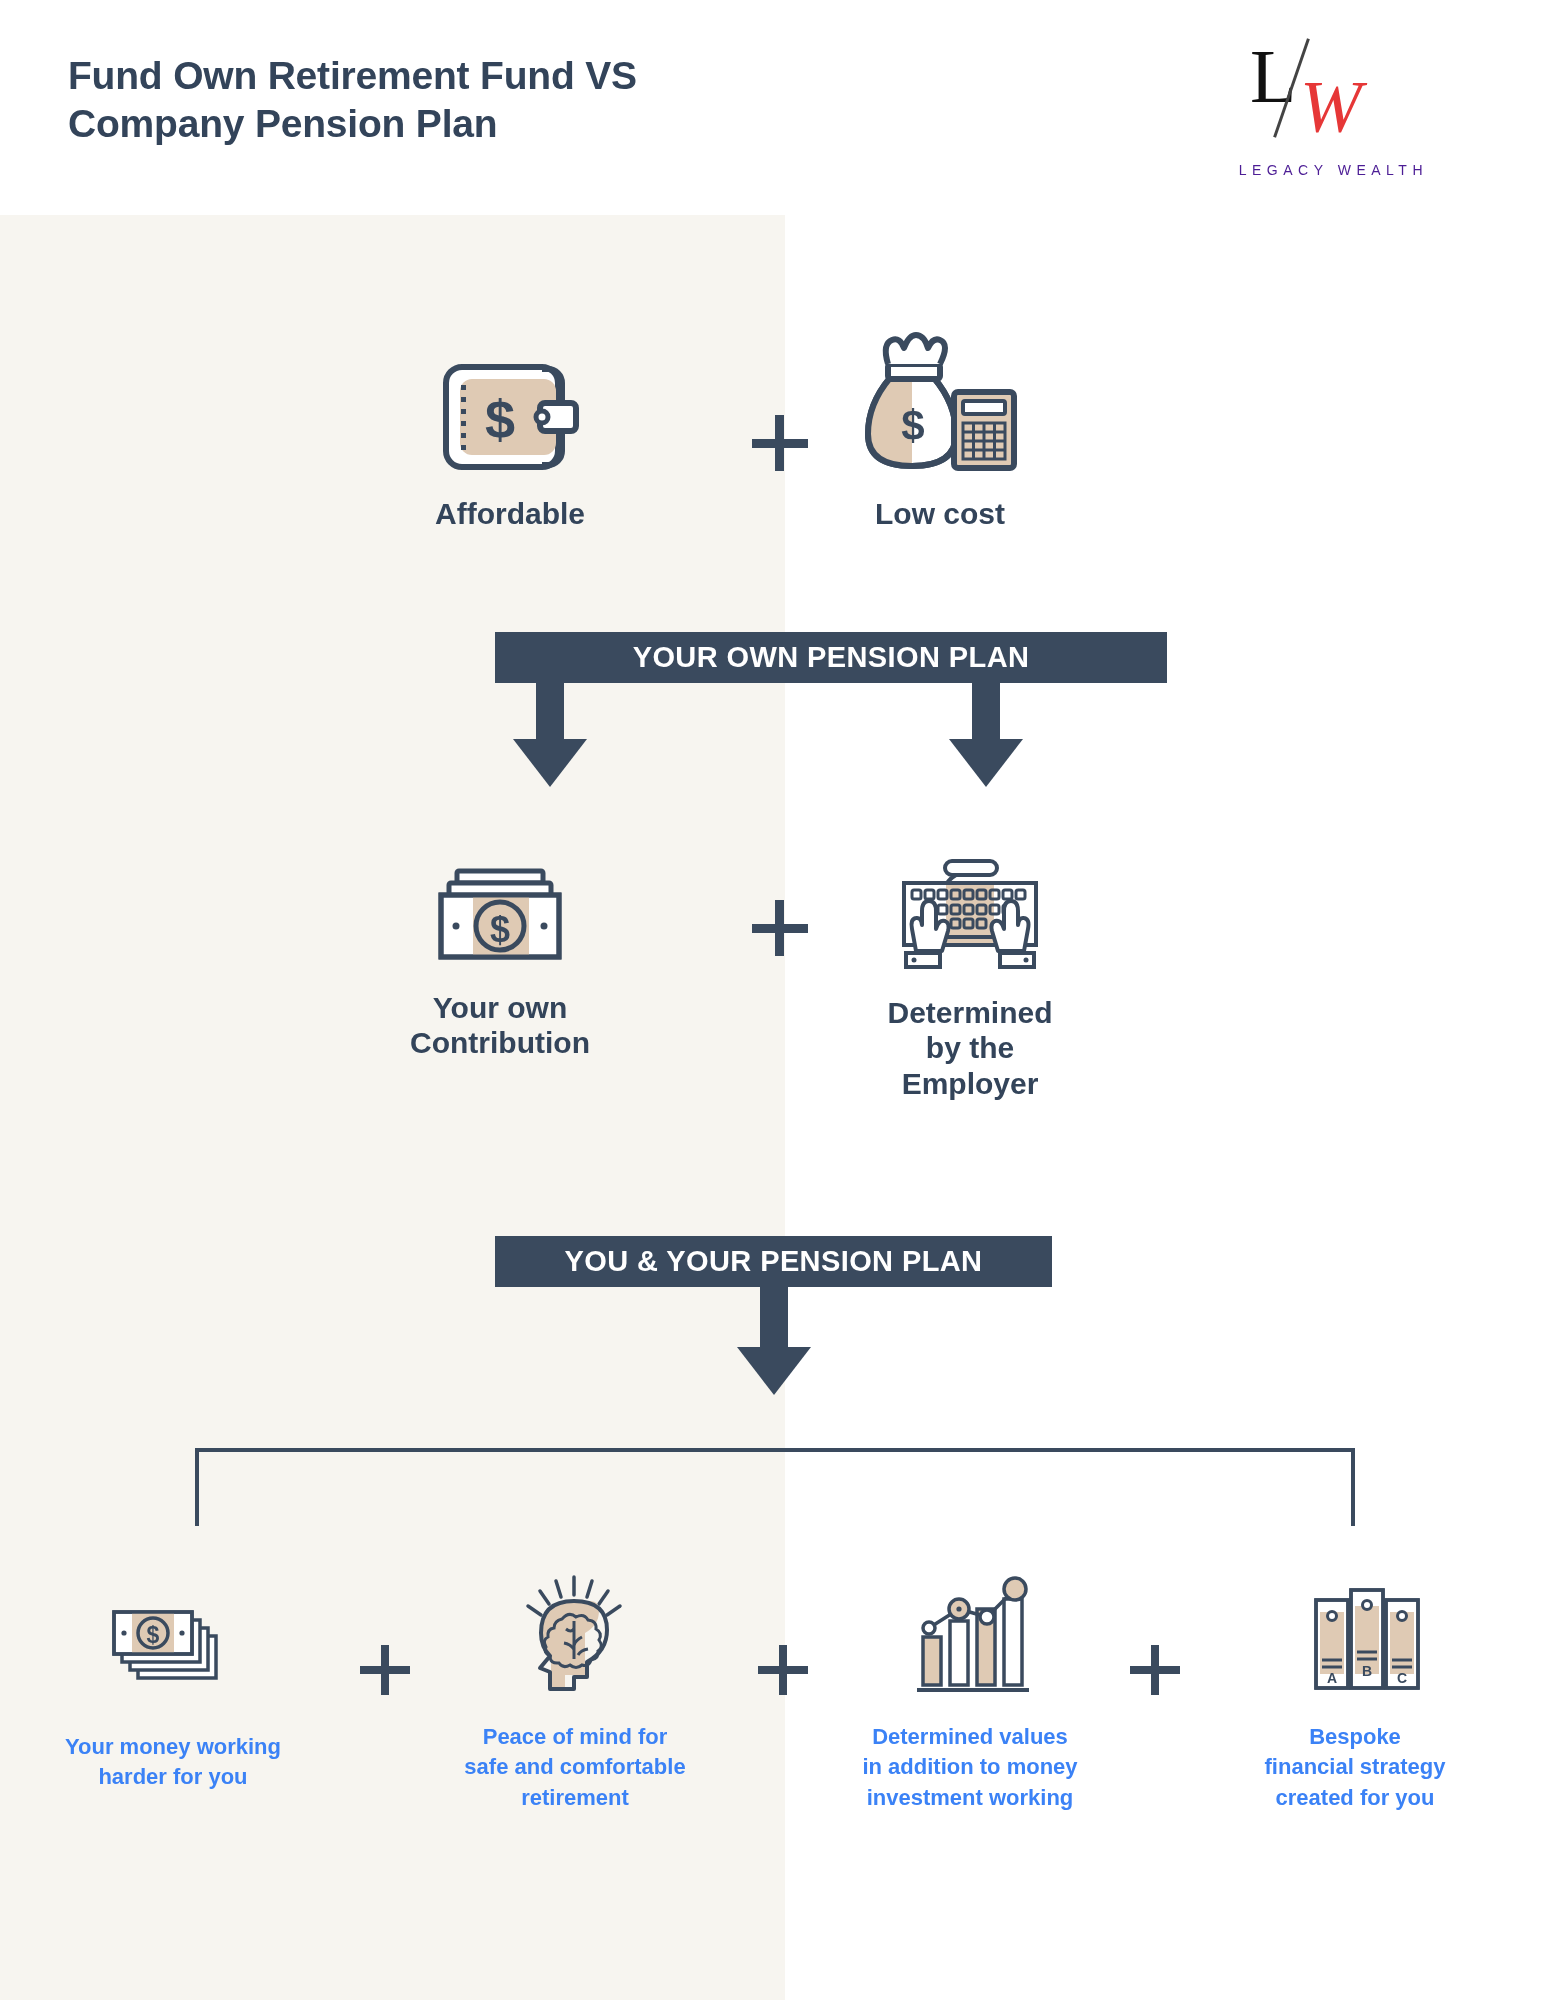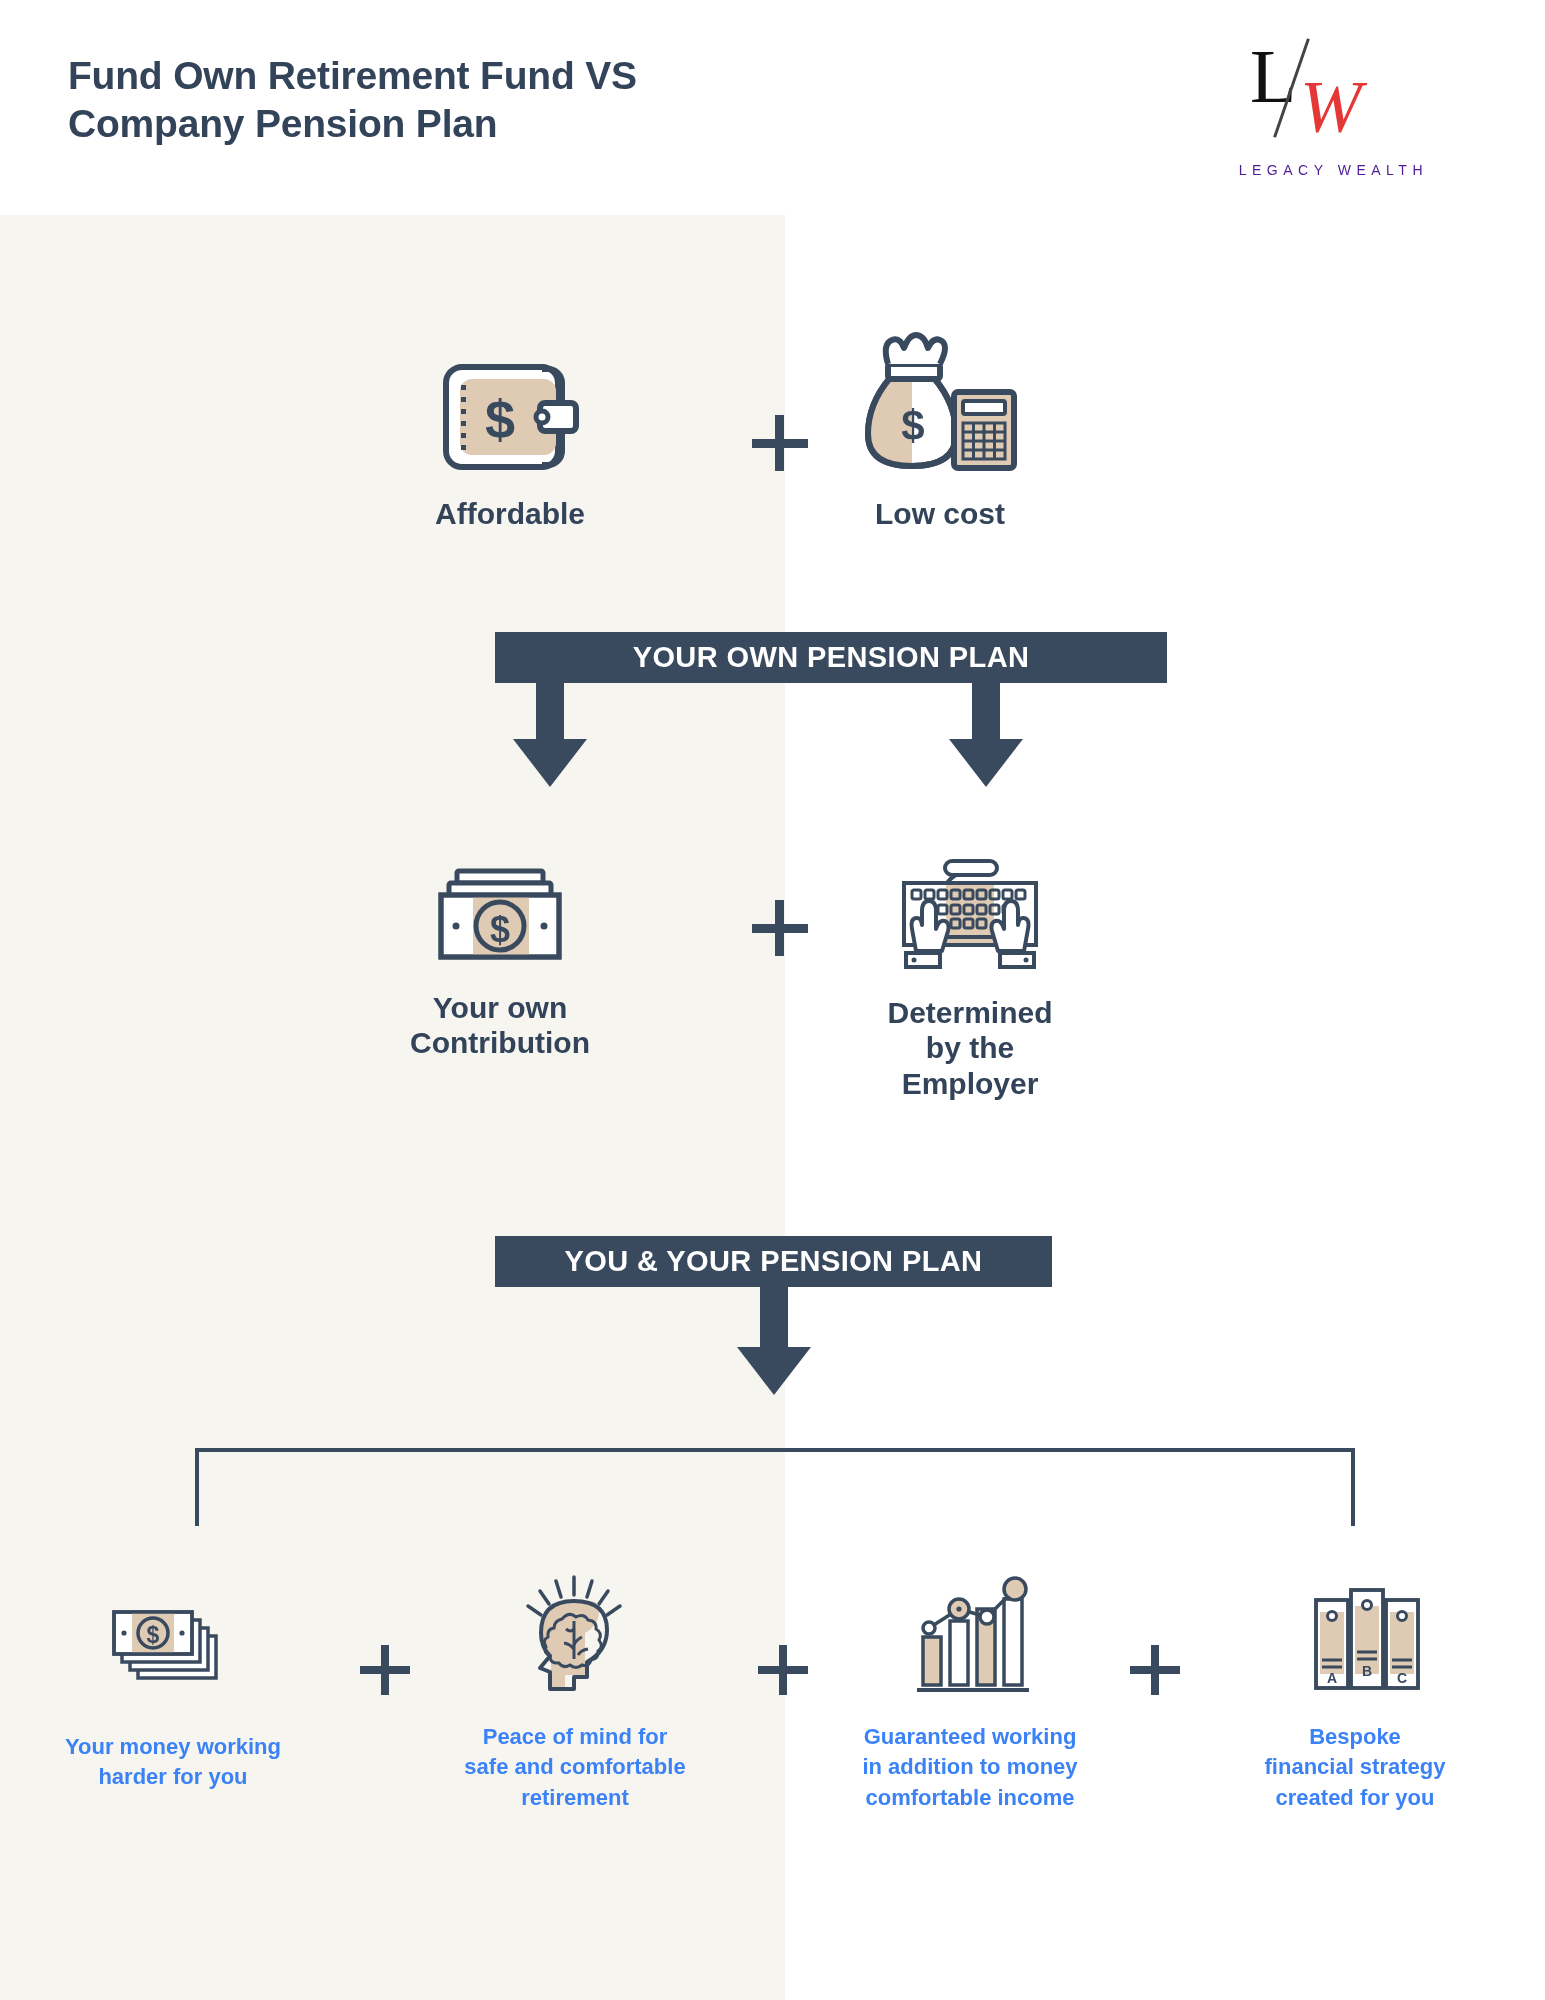--- a/index.html
+++ b/index.html
@@ -309,23 +309,23 @@
       <line x1="12" y1="115" x2="124" y2="115" stroke="#3a4a5e" stroke-width="4"></line>
       <polyline points="24,53 54,34 82,42 110,14" fill="none" stroke="#3a4a5e" stroke-width="3.5"></polyline>
       <circle cx="24" cy="53" r="6" fill="#ffffff" stroke="#3a4a5e" stroke-width="3.5"></circle>
       <circle cx="54" cy="34" r="10" fill="#dfcab4" stroke="#3a4a5e" stroke-width="3.5"></circle>
       <circle cx="54" cy="34" r="2.6" fill="#3a4a5e"></circle>
       <circle cx="82" cy="42" r="7" fill="#ffffff" stroke="#3a4a5e" stroke-width="3.5"></circle>
       <circle cx="110" cy="14" r="11" fill="#dfcab4" stroke="#3a4a5e" stroke-width="3.5"></circle>
     </svg>
   </div>
   <div class="bot-label">
-    <div>Guaranteed working</div>
+    <div>Determined values</div>
     <div>in addition to money</div>
-    <div>comfortable income</div>
+    <div>investment working</div>
   </div>
 </div>
 
 <div class="plus bot-plus" style="left:1130px;top:1645px;width:50px;height:50px;">
   <i style="left:0;top:21px;width:50px;height:8px;"></i>
   <i style="left:21px;top:0px;width:8px;height:50px;"></i>
 </div>
 
 <div class="bot-col" style="left:1215px;top:1570px;width:280px;">
   <div class="bot-icon">

